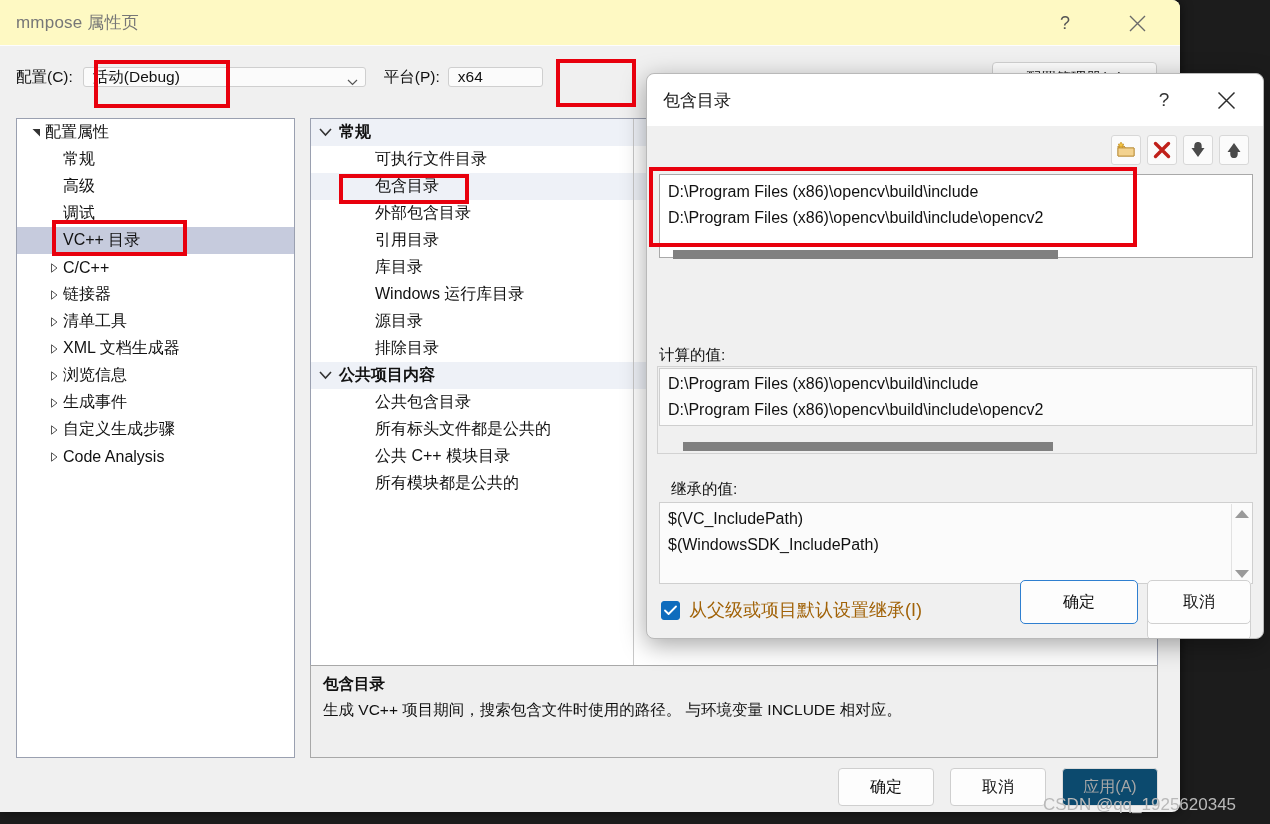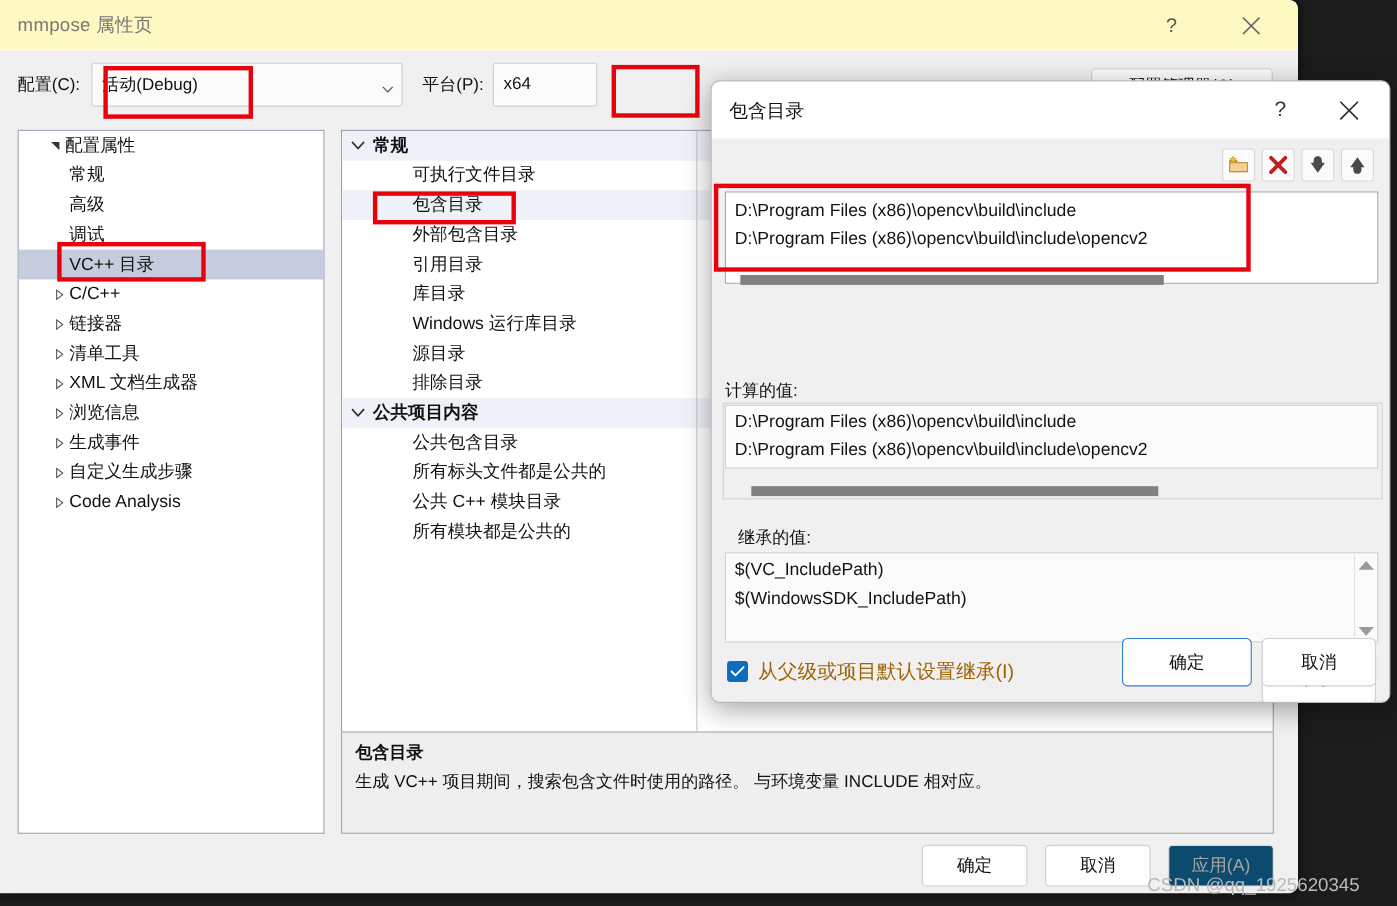--- a/index.html
+++ b/index.html
@@ -52,21 +52,21 @@
   
   #configrow {
     position: relative;
     height: 62px;
     padding: 0 0 0 16px;
     display: flex; align-items: center;
     background: #f0f0f0;
   }
   #configrow .lbl { font-size: 15.5px; color: #111; }
   .combo {
-    height: 40px;
+    height: 20px;
     background: #fbfbfb;
     border: 1px solid #cfcfcf;
     border-radius: 3px;
     display: flex; align-items: center;
     padding: 0 6px 0 9px;
     font-size: 15.5px; color: #111;
     position: relative;
   }
   .combo .caret {
     position: absolute; right: 9px; top: 50%;
@@ -100,21 +100,21 @@
     left: 16px; top: 10px;
     width: 279px; height: 640px;
     background: #ffffff;
     border: 1px solid #9aa0b0;
     overflow: hidden;
   }
   .tnode {
     height: 27px;
     display: flex; align-items: center;
     font-size: 16px; color: #111;
-    padding-left: 24px;
+    padding-left: 10px;
     white-space: nowrap;
   }
   .tnode.sel { background: #c6cbdd; }
   .tnode .arrow {
     width: 18px; flex: none;
     font-size: 10px; color: #444;
     display: flex; align-items: center; justify-content: center;
   }
   .tnode .arrow svg { display: block; }
   .tnode.lvl1 { padding-left: 28px; }

